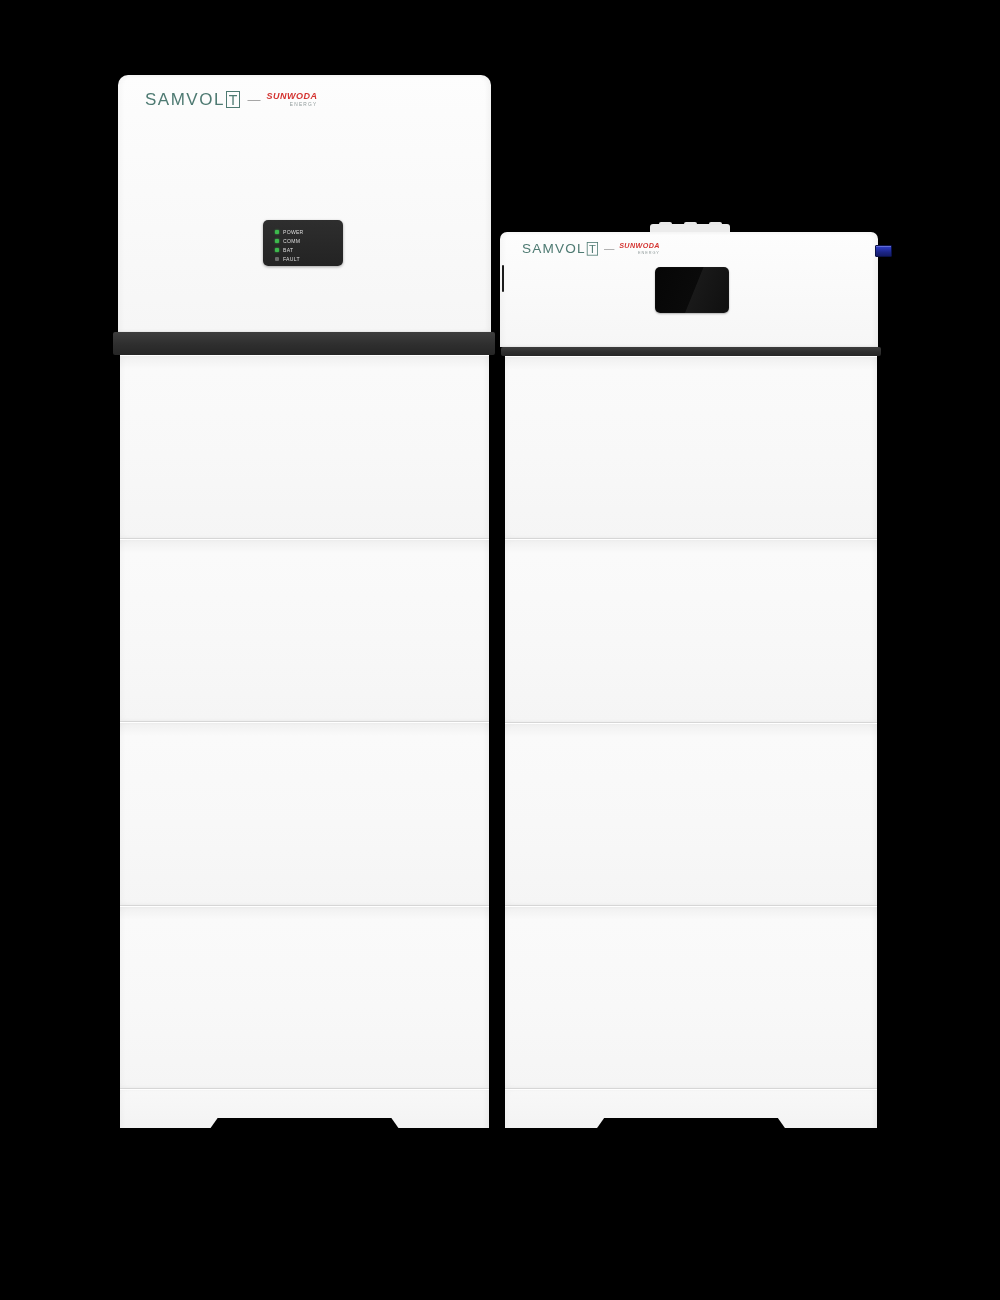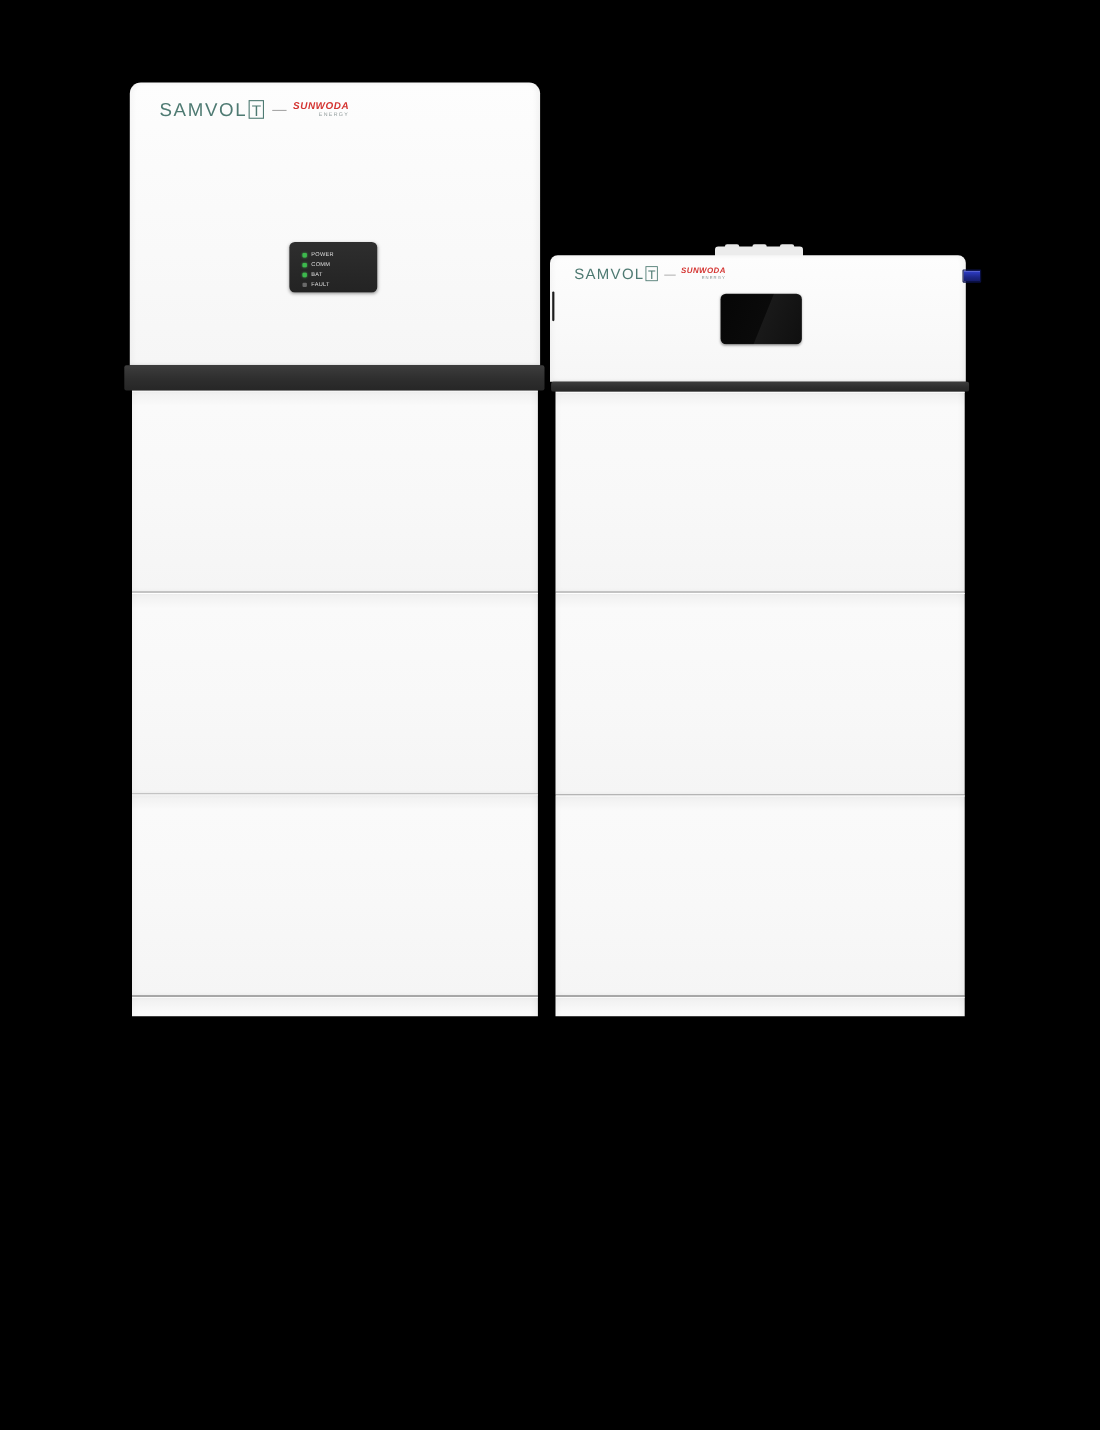--- a/index.html
+++ b/index.html
@@ -1,17 +1,17 @@
 <!DOCTYPE html>
 <html><head>
 <meta charset="utf-8">
 <style>
   html,body { margin:0; padding:0; background:#000; }
   .stage {
-    position:relative; width:1000px; height:924px;
+    position:relative; width:1000px; height:1128px;
     background:#000000; overflow:hidden;
     font-family:"Liberation Sans", sans-serif;
   }
   .tower { position:absolute; }
   .tower-left  { left:118px; top:75px;  width:373px; height:1062px; }
   .tower-right { left:500px; top:232px; width:378px; height:905px; }
 
   .top-section {
     position:absolute; left:0; top:0; right:0;
     background:linear-gradient(180deg,#fdfdfd 0%,#f9f9f9 60%,#f6f6f6 100%);

